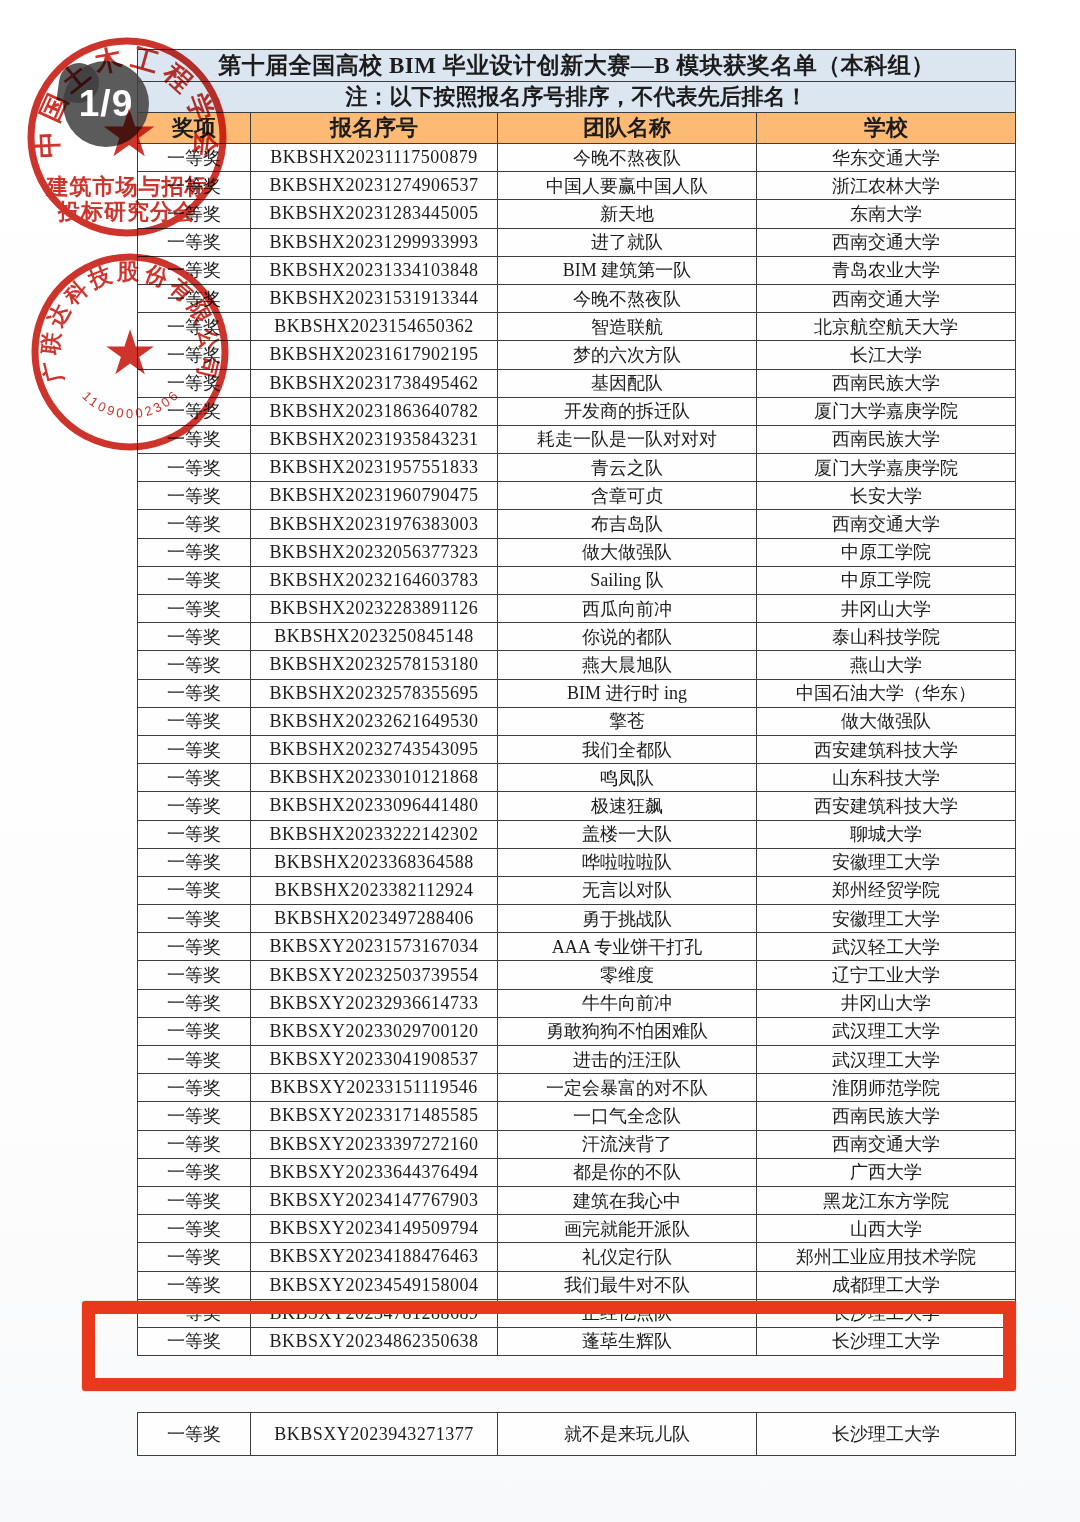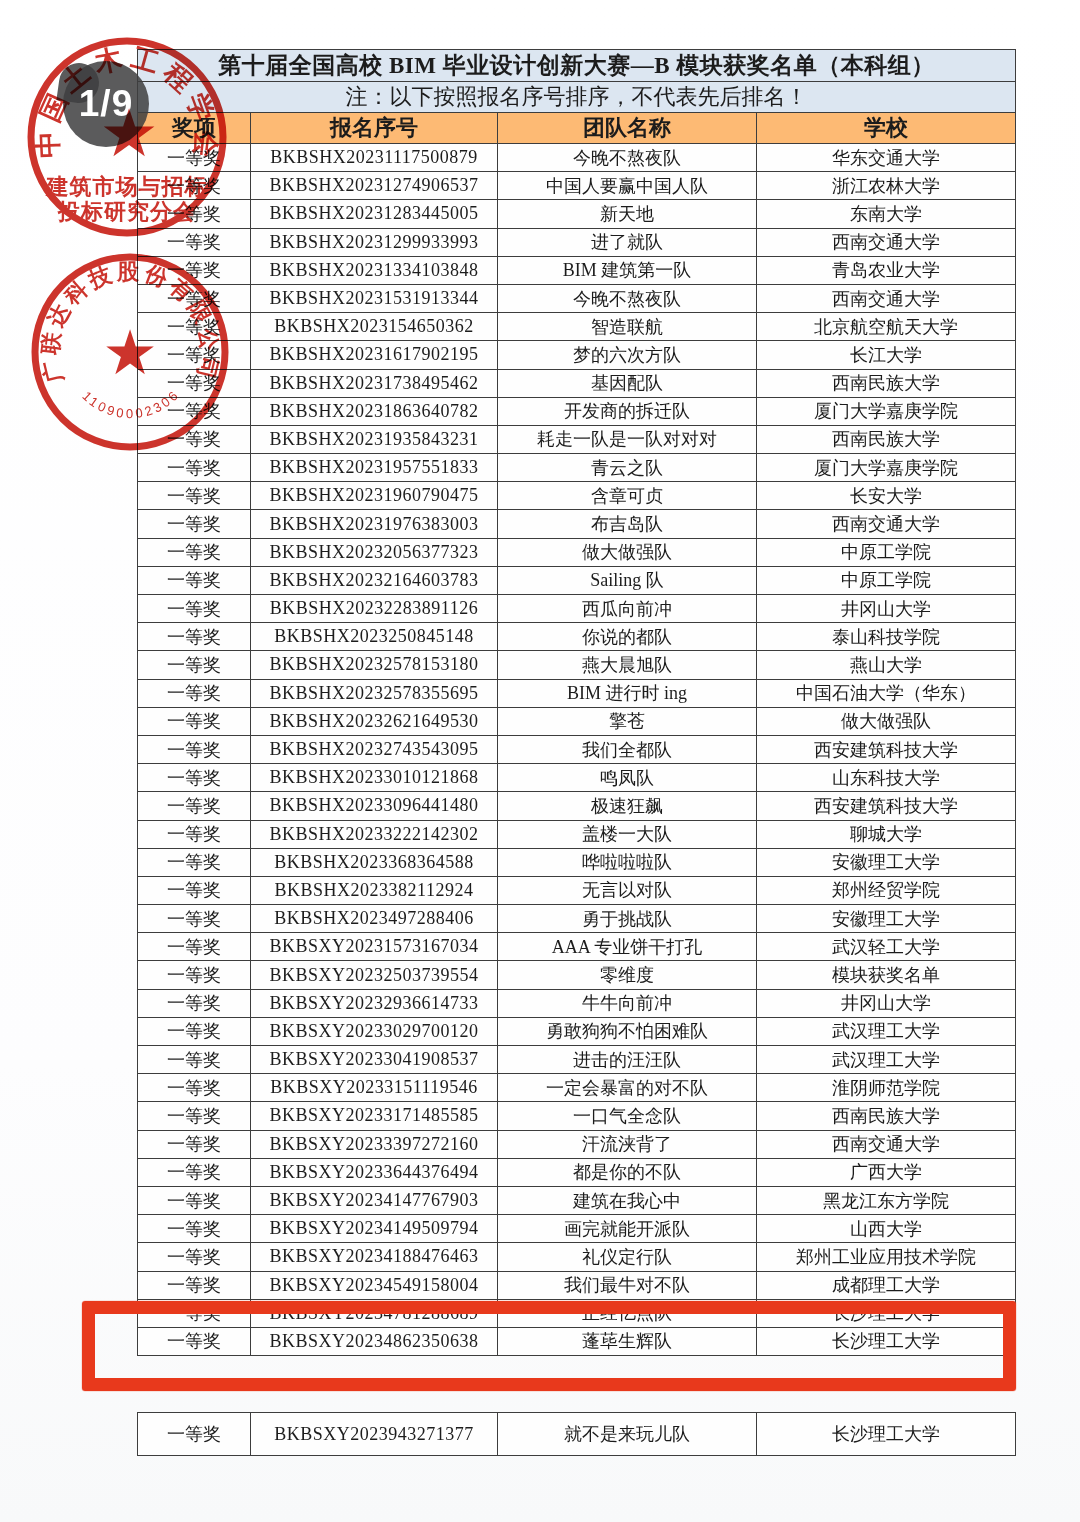--- a/index.html
+++ b/index.html
@@ -15,21 +15,21 @@
   }
   .doc-table td,.doc-table th{
     border:1.6px solid #3d3d3d;
     text-align:center;vertical-align:middle;
     padding:0 2px;overflow:hidden;white-space:nowrap;
   }
   .title-cell{
     background:#dce6f1;font-weight:bold;font-size:23px;height:31px;letter-spacing:.5px;
   }
   .note-cell{
-    background:#dce6f1;font-weight:normal;font-size:22px;height:28px;
+    background:#dce6f1;font-weight:bold;font-size:22px;height:28px;
   }
   .head-cell{
     background:#fdba74;font-weight:bold;font-size:22px;height:28px;
   }
   .data-row td{height:27.2px;font-size:18px;}
   .c-serial{font-size:18.5px;letter-spacing:.5px;}
   .bottom-table{position:absolute;left:137px;top:1412px;width:878px;border-collapse:collapse;table-layout:fixed;background:#fefefe;}
   .bottom-table td{border:1.6px solid #3d3d3d;text-align:center;vertical-align:middle;height:40px;font-size:18px;white-space:nowrap;}
 
   .highlight-box{
@@ -283,21 +283,21 @@
         <td class="c-award">一等奖</td>
         <td class="c-serial">BKBSXY20231573167034</td>
         <td class="c-team">AAA 专业饼干打孔</td>
         <td class="c-school">武汉轻工大学</td>
       </tr>
 
       <tr class="data-row">
         <td class="c-award">一等奖</td>
         <td class="c-serial">BKBSXY20232503739554</td>
         <td class="c-team">零维度</td>
-        <td class="c-school">模块获奖名单</td>
+        <td class="c-school">辽宁工业大学</td>
       </tr>
 
       <tr class="data-row">
         <td class="c-award">一等奖</td>
         <td class="c-serial">BKBSXY20232936614733</td>
         <td class="c-team">牛牛向前冲</td>
         <td class="c-school">井冈山大学</td>
       </tr>
 
       <tr class="data-row">

